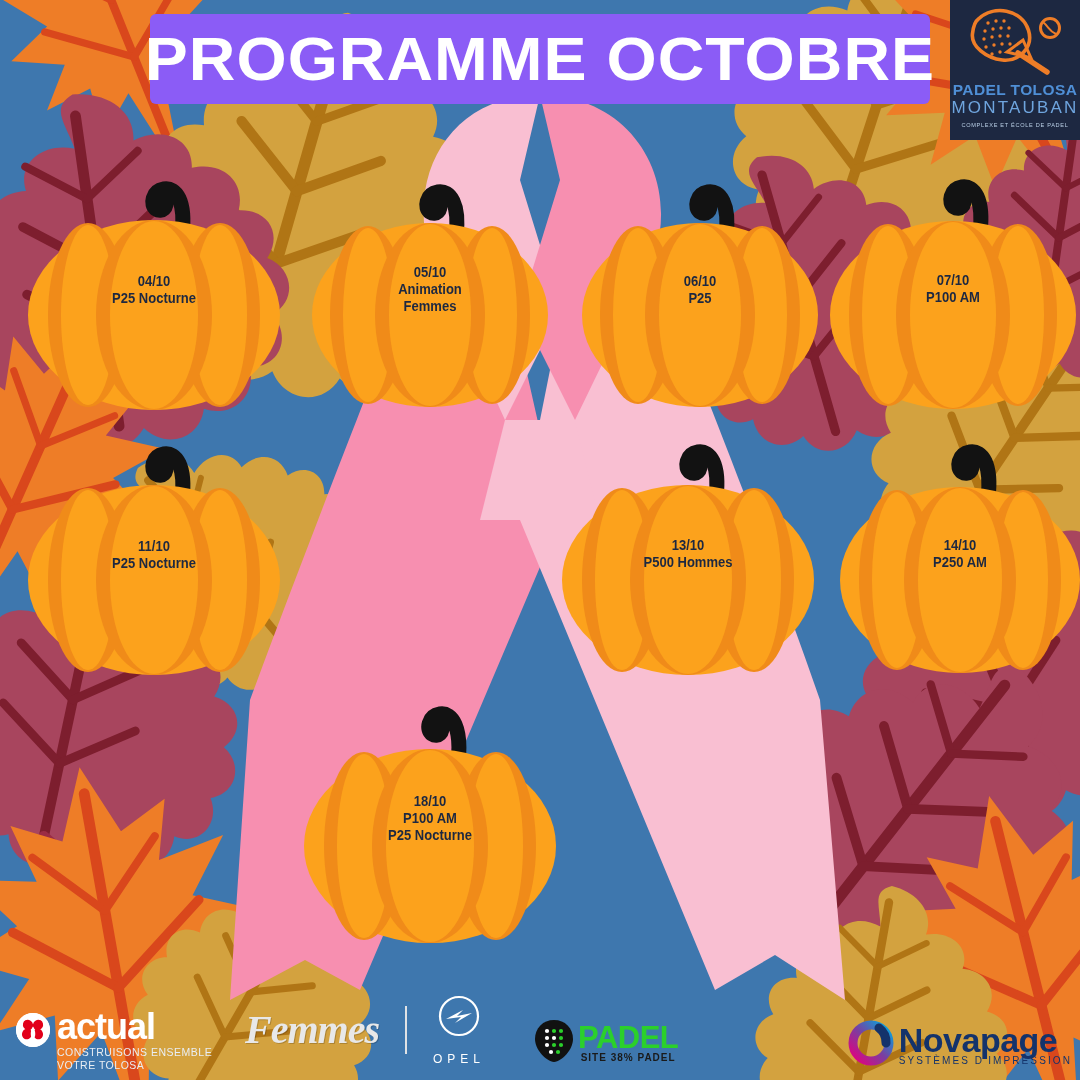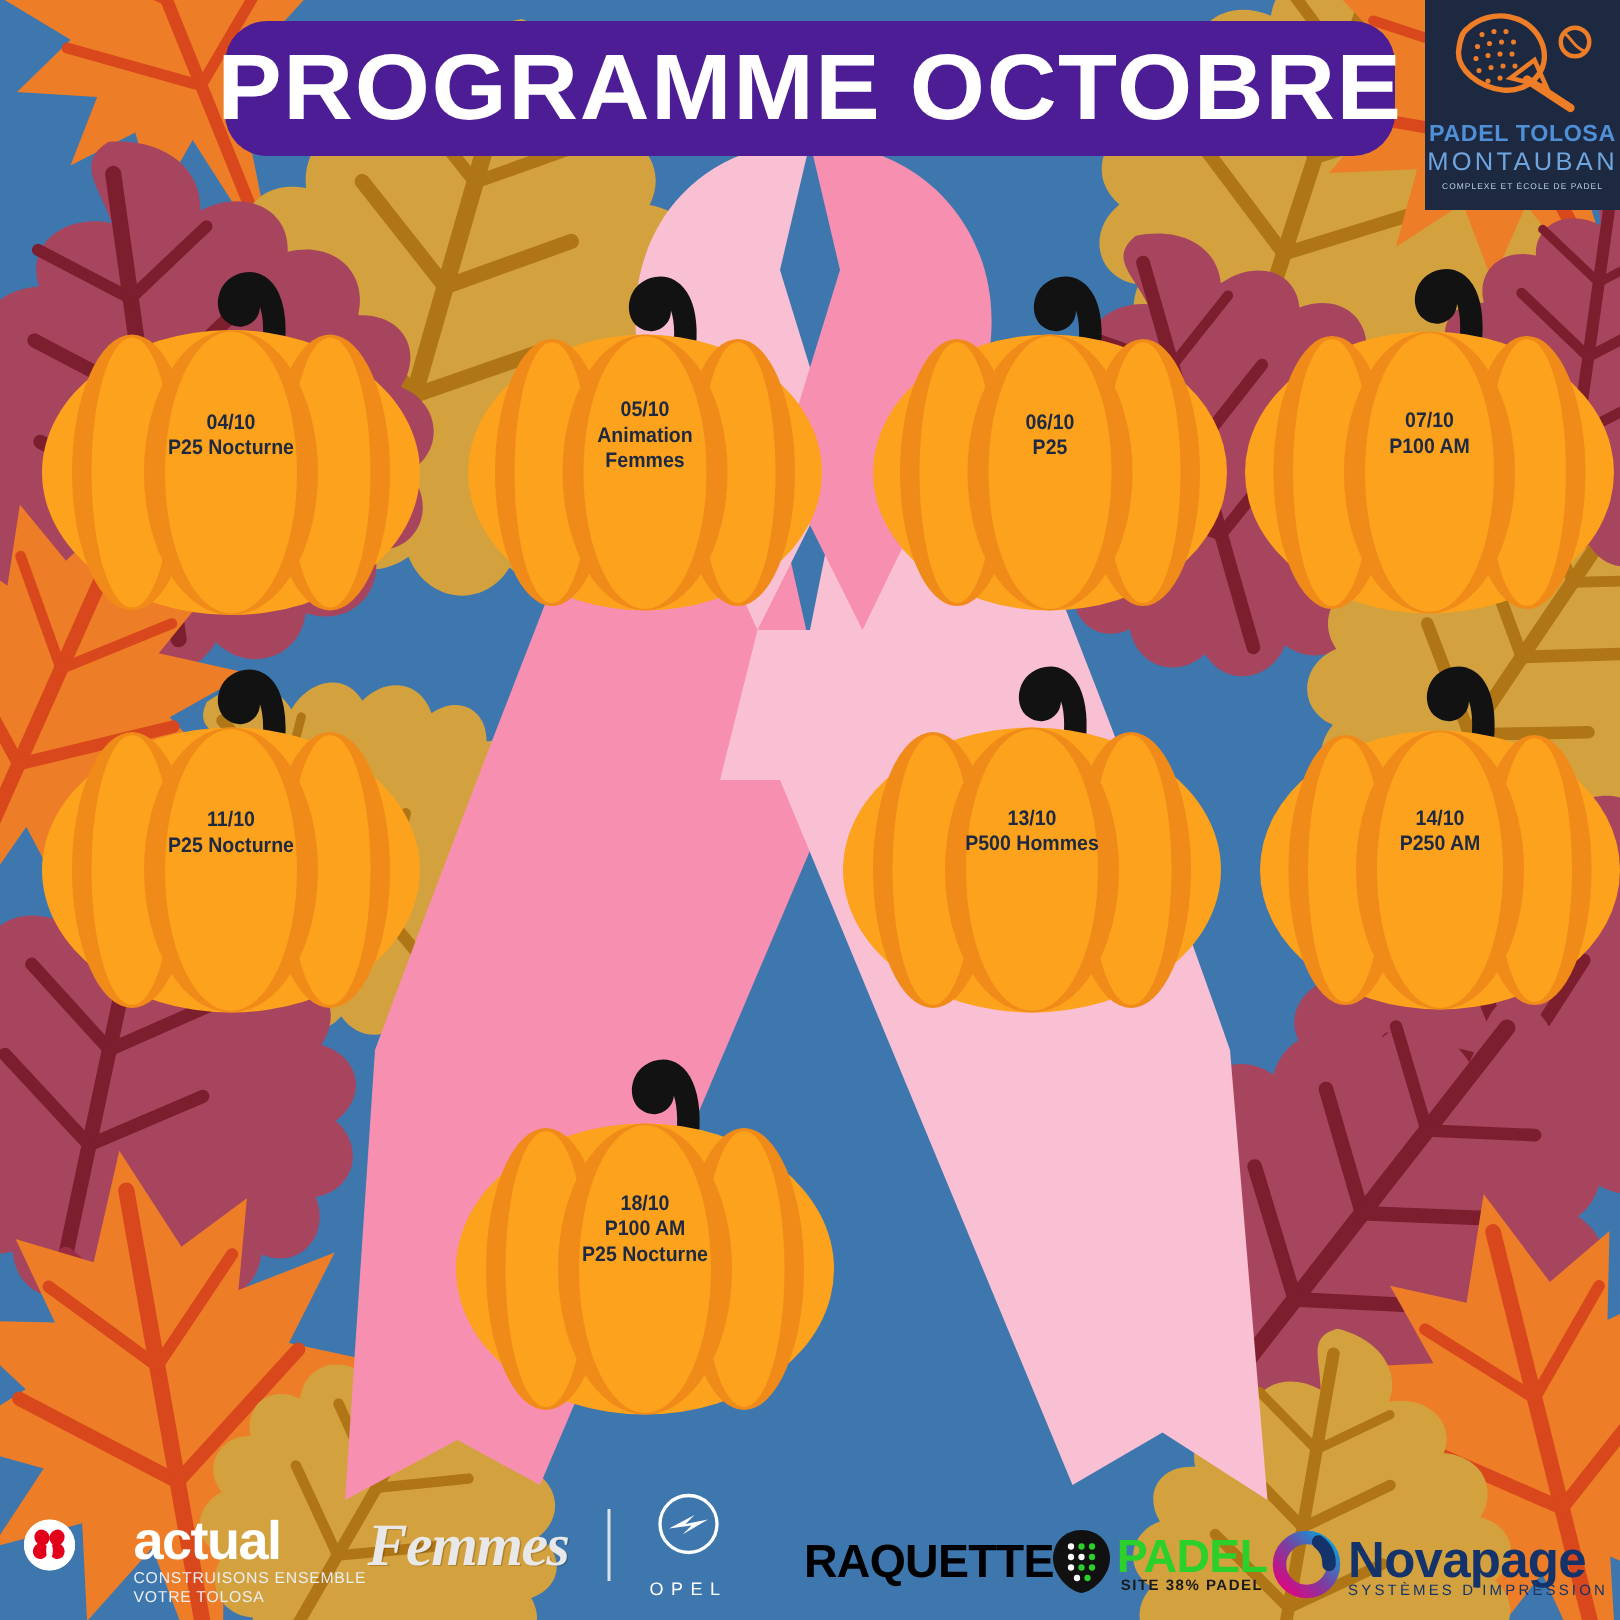--- a/index.html
+++ b/index.html
@@ -20,22 +20,22 @@
   
   .layer { position:absolute; inset:0; width:1080px; height:1080px; pointer-events:none; }
   .layer.leaves { z-index:1; }
   .layer.ribbon { z-index:2; }
 
   
   .header-bar {
     position:absolute;
     left:150px; top:14px;
     width:780px; height:90px;
-    background:#4c1d95;
-    border-radius:28px;
+    background:#8b5cf6;
+    border-radius:6px;
     z-index:6;
     display:flex; align-items:center; justify-content:center;
   }
   .header-title {
     color:#ffffff;
     font-family:"Liberation Sans", sans-serif;
     font-weight:bold;
     font-size:62px;
     letter-spacing:1px;
     transform:scaleX(1.04);
@@ -93,21 +93,21 @@
   
   .sponsors {
     position:absolute; left:0; right:0; bottom:0;
     height:72px; z-index:8;
     display:flex; align-items:center;
   }
 
   .sp { position:absolute; display:flex; align-items:center; }
 
   
-  .sp-actual { left:16px; bottom:8px; flex-direction:row; align-items:flex-start;gap:32px;}
+  .sp-actual { left:16px; bottom:8px; flex-direction:row; align-items:flex-start;}
   .actual-mark {
     width:34px; height:34px; border-radius:50%;
     background:#ffffff; position:relative; margin-top:3px; margin-right:7px;
     flex:0 0 auto;
   }
   .actual-mark svg { position:absolute; inset:0; }
   .actual-text { display:flex; flex-direction:column; }
   .actual-word { color:#fff; font-size:36px; font-weight:bold; line-height:0.92; letter-spacing:-1px;}
   .actual-tag { color:#e9eef3; font-size:10.5px; line-height:1.25; letter-spacing:0.5px; margin-top:3px;}
 
@@ -491,21 +491,20 @@
         <svg class="opel-mark" viewBox="0 0 44 44">
           <circle cx="22" cy="22" r="19" fill="none" stroke="#ffffff" stroke-width="2.2"></circle>
           <path d="M9,25 L26,16 L20,22 L35,19 L18,29 L24,23 Z" fill="#ffffff"></path>
           <path d="M3,22 L41,22" stroke="#ffffff" stroke-width="1.6" opacity="0"></path>
         </svg>
         <div class="opel-word">OPEL</div>
       </div>
     </div>
 
     <div class="sp sp-raquette">
-      <div class="rq-black">RAQUETTE</div>
       <svg class="rq-icon" viewBox="0 0 44 46">
         <path d="M22,2 C33,2 41,10 41,21 C41,32 30,43 22,44 C14,43 3,32 3,21 C3,10 11,2 22,2 Z" fill="#111111"></path>
         <g>
           <circle cx="15" cy="13" r="2.1" fill="#ffffff"></circle>
             <circle cx="22" cy="13" r="2.1" fill="#2BD02B"></circle>
             <circle cx="29" cy="13" r="2.1" fill="#2BD02B"></circle>
           <circle cx="15" cy="20" r="2.1" fill="#ffffff"></circle>
             <circle cx="22" cy="20" r="2.1" fill="#ffffff"></circle>
             <circle cx="29" cy="20" r="2.1" fill="#2BD02B"></circle>
           <circle cx="15" cy="27" r="2.1" fill="#ffffff"></circle>

